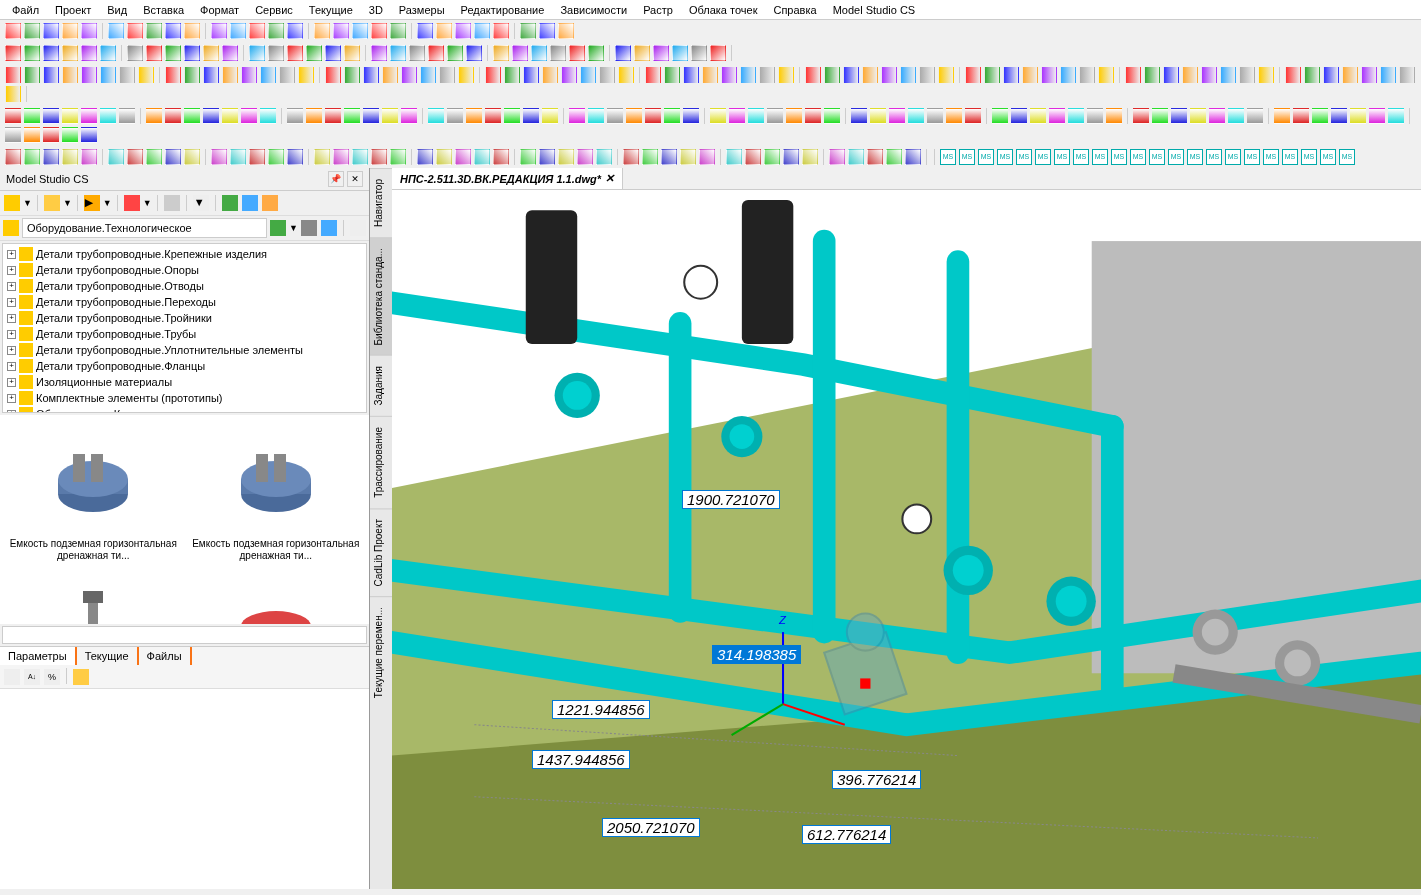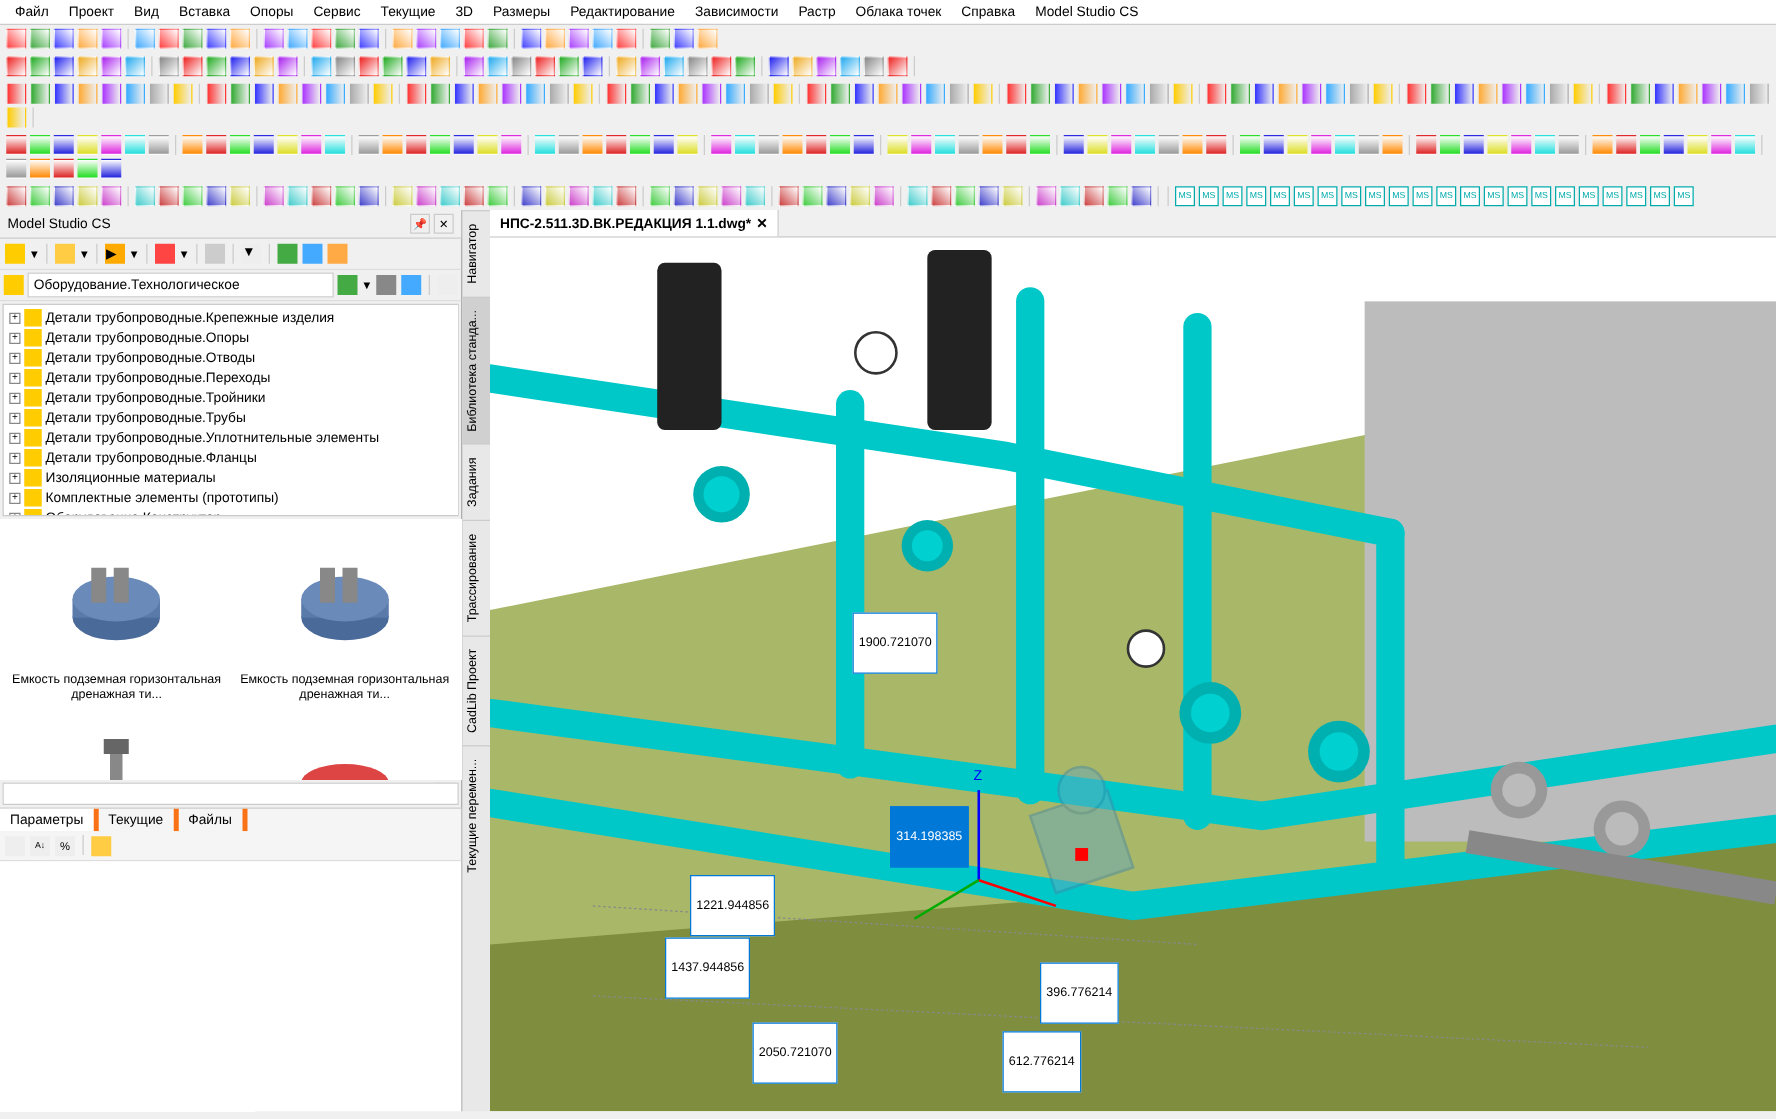--- a/index.html
+++ b/index.html
@@ -17,45 +17,45 @@
 .search-bar input { flex: 1; border: 1px solid #ccc; padding: 2px 4px; height: 20px; }
 .tree { padding: 2px; overflow-y: auto; background: #fff; height: 170px; border: 1px solid #ccc; margin: 2px; }
 .tree-item { display: flex; align-items: center; padding: 1px 2px; cursor: pointer; }
 .tree-plus { width: 9px; height: 9px; border: 1px solid #888; margin-right: 3px; display: flex; align-items: center; justify-content: center; font-size: 8px; line-height: 1; }
 .tree-icon { width: 14px; height: 14px; margin-right: 3px; display: inline-block; }
 .gallery { display: grid; grid-template-columns: 1fr 1fr; gap: 4px; padding: 4px; background: #fff; flex: 1; overflow-y: auto; }
 .gallery-item { text-align: center; padding: 4px; border: 1px solid transparent; }
 .gallery-thumb { width: 120px; height: 110px; margin: 0 auto 4px; display: flex; align-items: center; justify-content: center; }
 .gallery-label { font-size: 10px; line-height: 1.2; }
 .prop-tabs { display: flex; border-top: 1px solid #ccc; background: #f5f5f5; }
-.prop-tab { padding: 3px 8px; cursor: pointer; border-right: 4px solid #f97316; }
+.prop-tab { padding: 3px 8px; cursor: pointer; border-right: 2px solid #f97316; }
 .prop-tab.active { background: #fff; }
 .prop-toolbar { padding: 3px; display: flex; gap: 2px; border-bottom: 1px solid #ddd; background: #f5f5f5; height: 24px; }
 .prop-input { padding: 2px; }
 .prop-input input { width: 100%; border: 1px solid #ccc; padding: 2px; }
 .side-tabs { width: 22px; background: #e8e8e8; display: flex; flex-direction: column; }
 .side-tab { writing-mode: vertical-rl; transform: rotate(180deg); padding: 10px 3px; cursor: pointer; border-bottom: 1px solid #ccc; font-size: 10px; text-align: center; }
 .side-tab.active { background: #d0d0d0; }
-.viewport { flex: 1; position: relative; background: #fff; }
+.viewport { flex: 1; position: relative; background: #fff; font-style: italic; }
 .doc-tabs { display: flex; background: #f0f0f0; border-bottom: 1px solid #ccc; height: 22px; }
 .doc-tab { padding: 3px 8px; background: #fff; border-right: 1px solid #ccc; display: flex; align-items: center; gap: 4px; font-weight: bold; }
 .canvas3d { position: absolute; top: 22px; left: 0; right: 0; bottom: 0; overflow: hidden; }
-.dim-label { position: absolute; background: #fff; border: 1px solid #0078d7; padding: 18px 4px; font-size: 10px; color: #000; }
+.dim-label { position: absolute; background: #fff; border: 1px solid #0078d7; padding: 0 4px; font-size: 15px; color: #000; }
 .dim-label.blue { background: #0078d7; color: #fff; }
 .mini-btn { width: 16px; height: 16px; border: 1px solid #ccc; cursor: pointer; display: inline-flex; align-items: center; justify-content: center; font-size: 9px; }
 </style>
 </head>
 <body>
 
 <div class="menubar">
   <span>Файл</span>
   <span>Проект</span>
   <span>Вид</span>
   <span>Вставка</span>
-  <span>Опоры</span>
+  <span>Формат</span>
   <span>Сервис</span>
   <span>Текущие</span>
   <span>3D</span>
   <span>Размеры</span>
   <span>Редактирование</span>
   <span>Зависимости</span>
   <span>Растр</span>
   <span>Облака точек</span>
   <span>Справка</span>
   <span>Model Studio CS</span>

